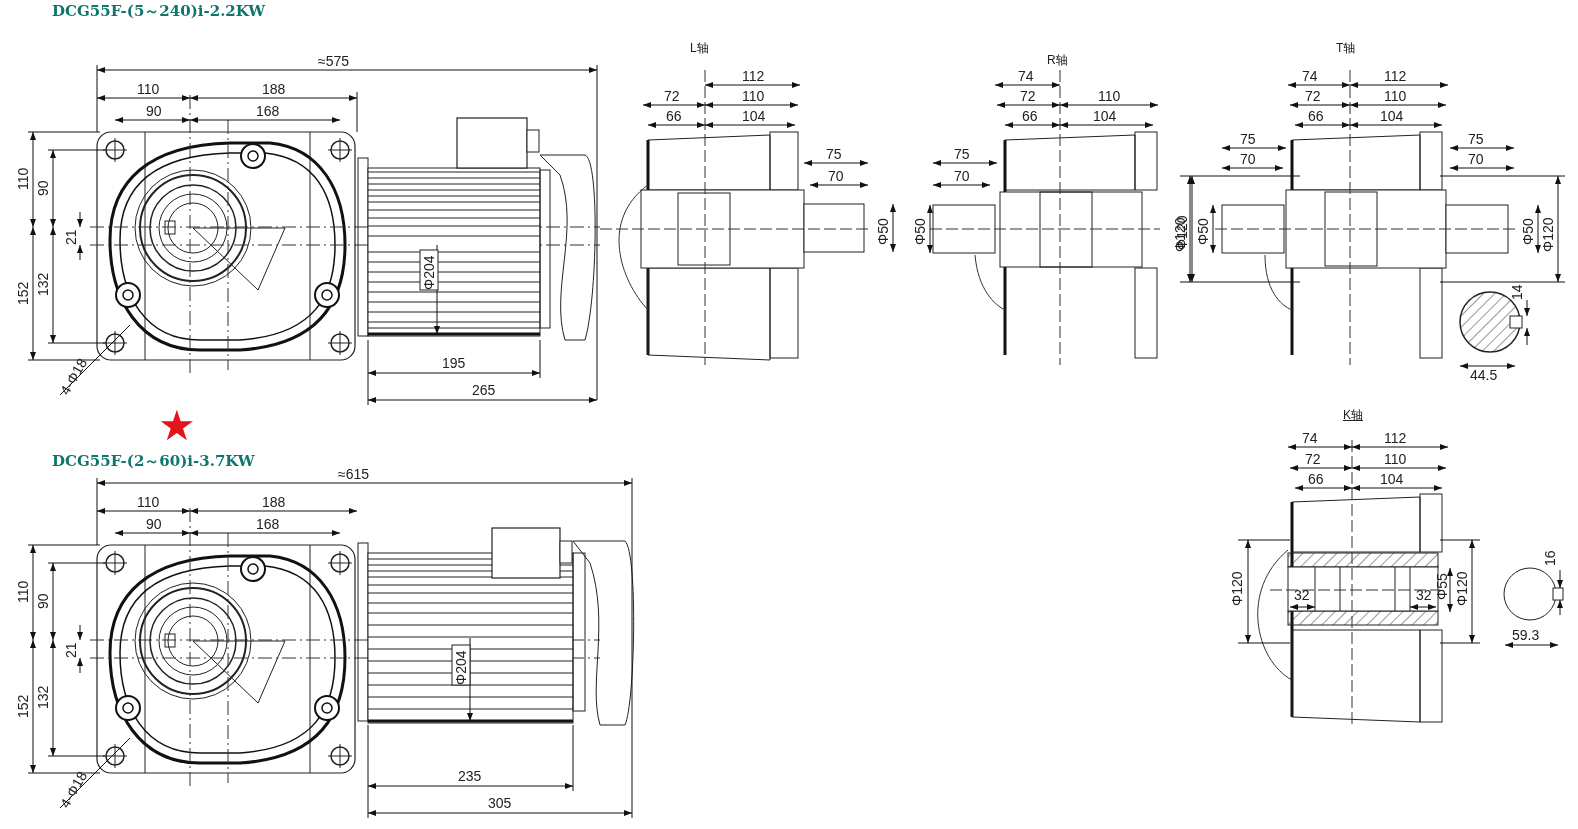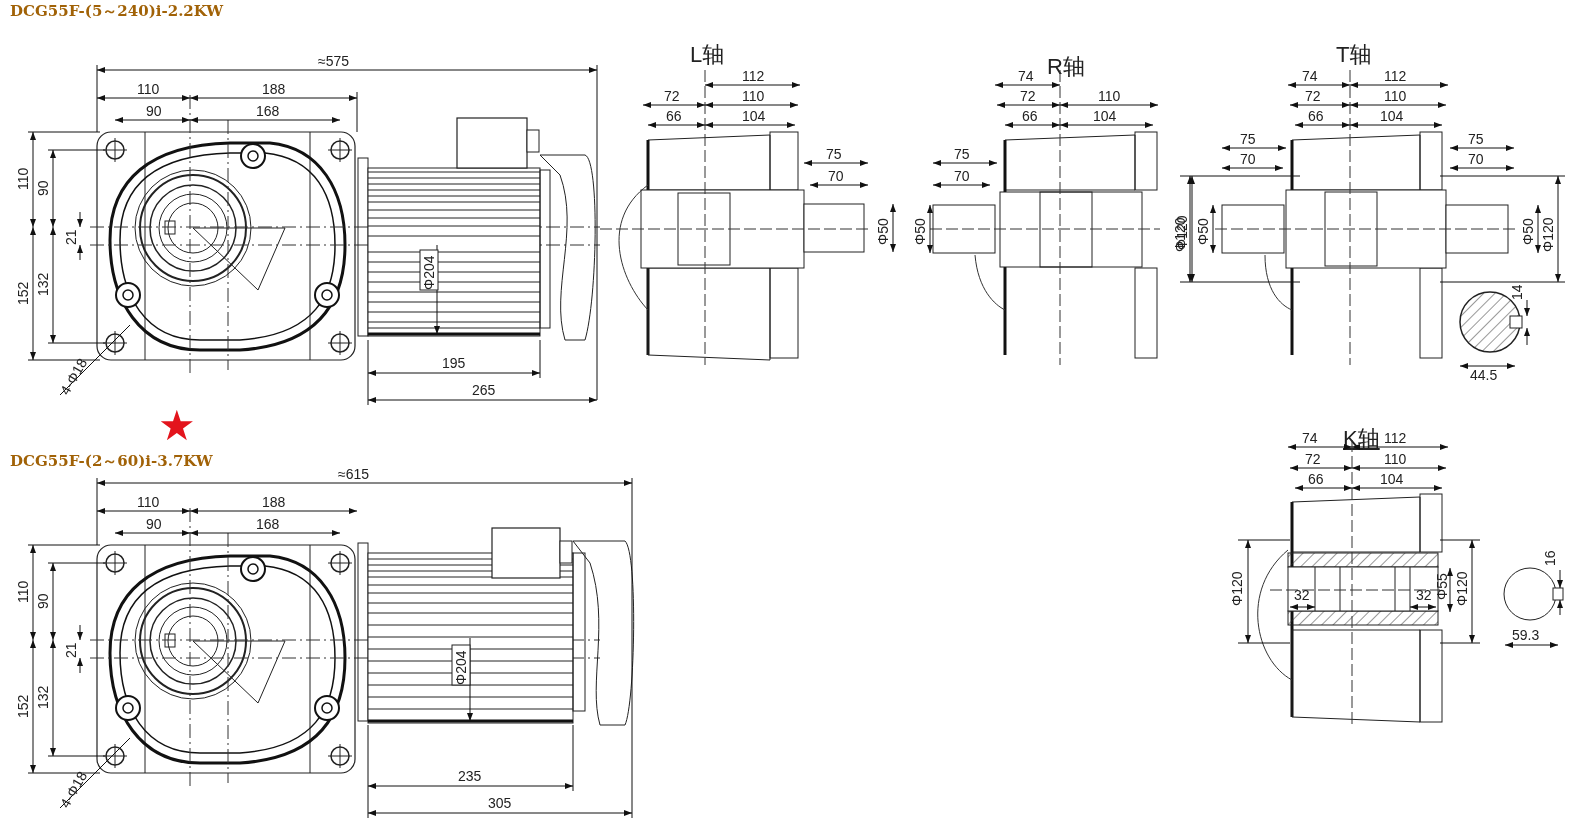--- a/index.html
+++ b/index.html
@@ -1,33 +1,33 @@
 <!DOCTYPE html>
 <html><head>
 <meta charset="utf-8">
 <style>
   html, body { margin:0; padding:0; background:#ffffff; }
   body { width:1578px; height:829px; position:relative; overflow:hidden; font-family:"Liberation Sans", sans-serif; }
-  .title { position:absolute; font-family:"DejaVu Serif", serif; font-size:15px; font-weight:bold; color:#a16207; letter-spacing:0px; }
-  .axis-title { position:absolute; font-family:"Liberation Sans", sans-serif; font-size:22px; color:#222; }
+  .title { position:absolute; font-family:"DejaVu Serif", serif; font-size:15px; font-weight:bold; color:#0f766e; letter-spacing:0px;margin-left:42px; }
+  .axis-title { position:absolute; font-family:"Liberation Sans", sans-serif; font-size:12px; color:#222; }
   svg { position:absolute; left:0; top:0; }
   .dim { font-family:"Liberation Sans Narrow","Liberation Sans", sans-serif; font-size:14px; fill:#222; }
   .star { position:absolute; color:#e3141c; font-size:42px; line-height:42px; }
 </style>
 </head>
 <body>
 
 <div class="title" style="left:10px;top:2px;">DCG55F-(5～240)i-2.2KW</div>
 <div class="star" style="left:158px;top:405px;">★</div>
 <div class="title" style="left:10px;top:452px;">DCG55F-(2～60)i-3.7KW</div>
 
 <div class="axis-title" style="left:690px;top:40px;">L轴</div>
 <div class="axis-title" style="left:1047px;top:52px;">R轴</div>
 <div class="axis-title" style="left:1336px;top:40px;">T轴</div>
-<div class="axis-title" style="left:1343px;top:424px;text-decoration:underline;">K轴</div>
+<div class="axis-title" style="left:1343px;top:407px;text-decoration:underline;">K轴</div>
 
 <svg width="1578" height="829" viewBox="0 0 1578 829">
   <defs>
     <marker id="arr" markerWidth="8" markerHeight="6" refX="8" refY="3" orient="auto-start-reverse">
       <path d="M0,0 L8,3 L0,6 Z" fill="#111"></path>
     </marker>
     <pattern id="hatch" width="8" height="8" patternUnits="userSpaceOnUse" patternTransform="rotate(45)">
       <line x1="0" y1="0" x2="0" y2="8" stroke="#333" stroke-width="1"></line>
     </pattern>
     <g id="frontview">

